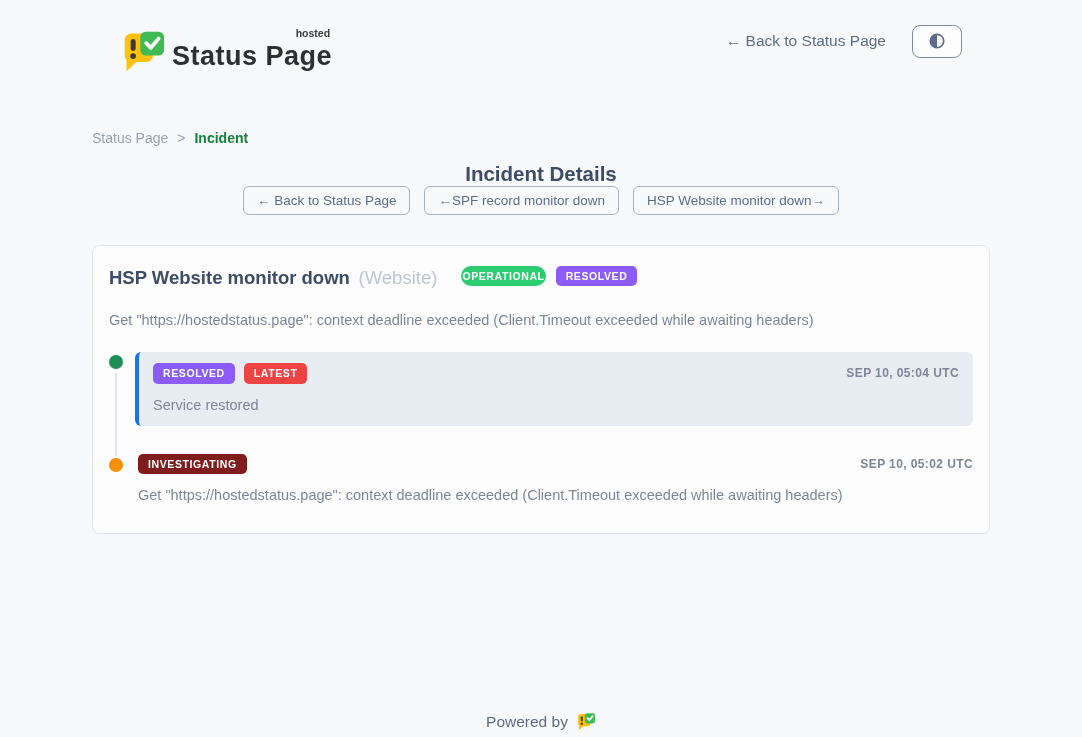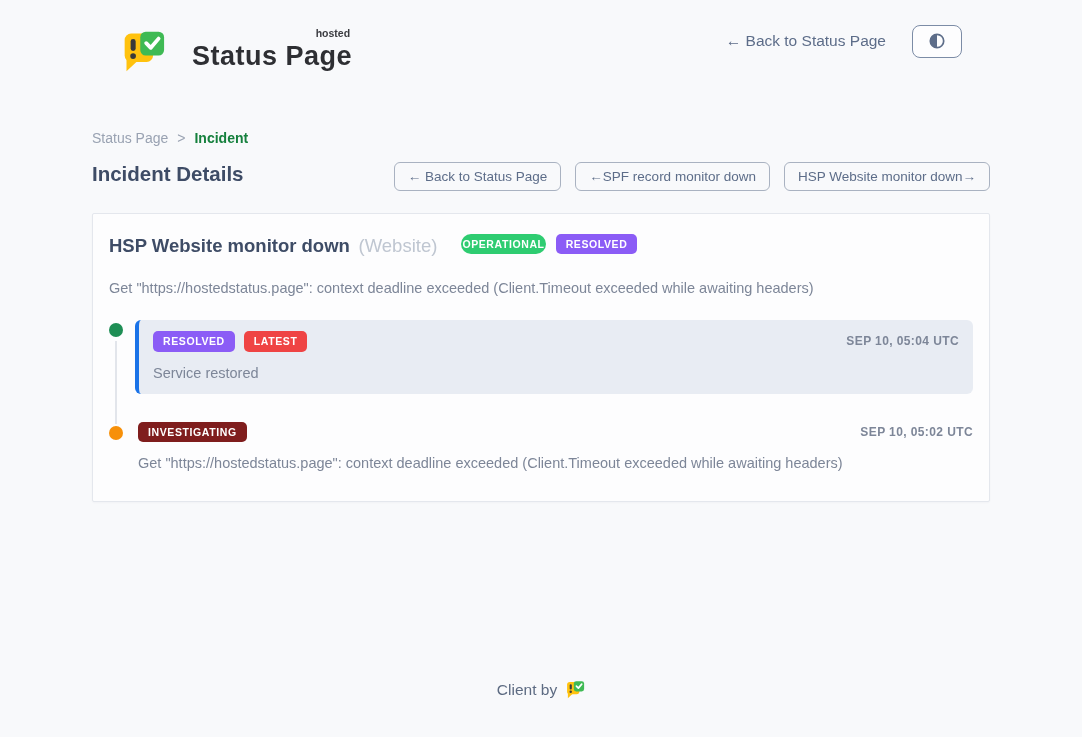--- a/index.html
+++ b/index.html
@@ -8,51 +8,51 @@
     background: #f8f9fb;
     font-family: "Liberation Sans", sans-serif;
     color: #47536b;
   }
 
   
   .header {
     display: flex; align-items: center; justify-content: space-between;
     padding: 16px 120px 12px 120px; height: 78px;
   }
-  .logo { display: flex; align-items: flex-start; gap: 26px; cursor: pointer; margin-top: 20px; }
+  .logo { display: flex; align-items: flex-start; gap: 6px; cursor: pointer; margin-top: 20px; }
   .logo-text-wrap { position: relative; padding-top: 12px; }
   .logo-text { font-size: 27px; font-weight: 700; color: #2e2f33; letter-spacing: 0.5px; }
   .logo-sup { position: absolute; top: -2px; right: 2px; font-size: 10.5px; font-weight: 600; color: #3a3b40; }
   .header-right { display: flex; align-items: center; gap: 26px; }
   .back-link { font-size: 15.5px; color: #5d6d89; text-decoration: none; cursor: pointer; }
   .theme-toggle {
     width: 50px; height: 33px; background: #fdfdfe;
     border: 1px solid #7c8ca6; border-radius: 8px;
     display: flex; align-items: center; justify-content: center; cursor: pointer;
   }
 
   
   .container { width: 898px; margin: 0 auto; }
   .breadcrumb { margin-top: 52px; font-size: 14px; color: #99a2b2; display: flex; gap: 9px; align-items: center; }
   .breadcrumb .root { cursor: pointer; }
   .breadcrumb .current { color: #15803d; font-weight: 700; }
 
-  .title-row { display: flex; align-items: flex-start; justify-content: space-between; margin-top: 16px; margin-bottom: 22px; }
+  .title-row { display: flex; align-items: center; justify-content: space-between; margin-top: 16px; margin-bottom: 30px; flex-direction: column; }
   .page-title { font-size: 20.5px; font-weight: 700; color: #3e4c66; }
   .nav-buttons { display: flex; gap: 14px; }
   .nav-buttons button {
     font-family: "Liberation Sans", sans-serif;
     font-size: 13.5px; color: #5d6d89; background: transparent;
     border: 1px solid #a9b2c1; border-radius: 6px;
     padding: 6px 13px; cursor: pointer; white-space: nowrap;
   }
 
   
   .card {
-    background: #fdfdfe; border: 1px solid #e4e7ed; border-radius: 2px;
+    background: #fdfdfe; border: 1px solid #e4e7ed; border-radius: 8px;
     padding: 16px 16px 30px 16px; box-shadow: 0 1px 2px rgba(20,30,60,0.03);
   }
   .card-head { display: flex; align-items: center; gap: 10px; flex-wrap: wrap; }
   .incident-title { font-size: 18.5px; font-weight: 700; color: #3e4c66; }
   .incident-component { font-size: 18.5px; font-weight: 400; color: #bfc6d1; margin-left: 2px; }
   .badge {
     display: inline-block; color: #fff; font-size: 10.5px; font-weight: 700;
     letter-spacing: 0.6px; padding: 5px 10px; border-radius: 5px; line-height: 1;
   }
   .badge.pill { border-radius: 999px; padding: 5px 1px; }
@@ -179,21 +179,21 @@
           <p class="entry-text">Get "https://hostedstatus.page": context deadline exceeded (Client.Timeout exceeded while awaiting headers)</p>
         </div>
       </div>
     </div>
   </section>
 
 </main>
 
 <footer class="footer">
   <div class="powered">
-    <span>Client by</span>
+    <span>Powered by</span>
     <svg width="20" height="19" viewBox="0 0 50 48">
       <rect x="5" y="5" width="31" height="31" rx="7" fill="#FFC20E"></rect>
       <path d="M7 30 L7 46 L21 33 Z" fill="#FFC20E"></path>
       <rect x="11.5" y="11" width="5.5" height="13" rx="2.7" fill="#3a3a3a"></rect>
       <circle cx="14.2" cy="29.5" r="3.1" fill="#3a3a3a"></circle>
       <rect x="22" y="3" width="26" height="26" rx="6" fill="#3fba54"></rect>
       <path d="M28.5 15.5 L33.5 20.5 L42 10.5" stroke="#ffffff" stroke-width="4.2" fill="none" stroke-linecap="round" stroke-linejoin="round"></path>
     </svg>
   </div>
   

